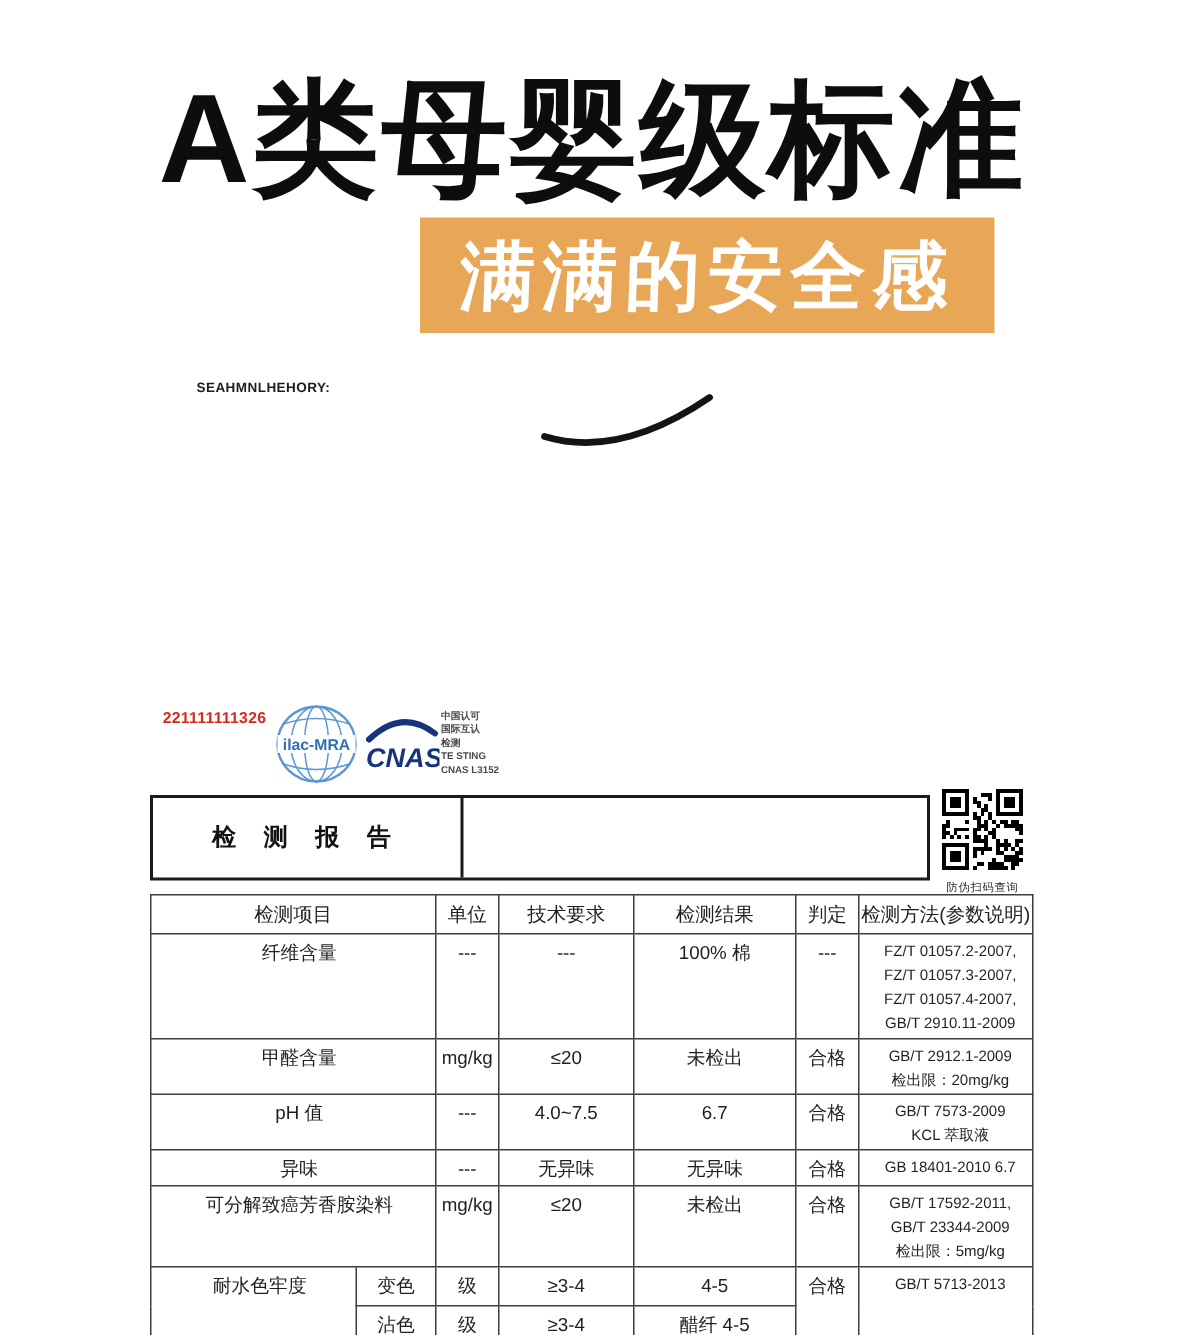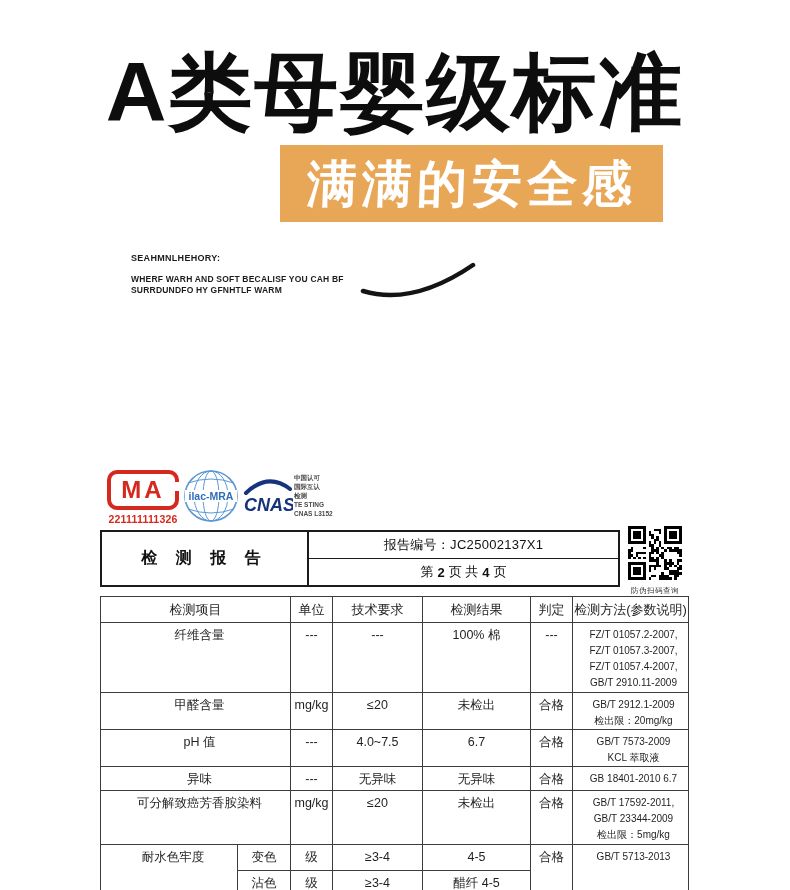--- a/index.html
+++ b/index.html
@@ -86,36 +86,28 @@
 
 <div id="page">
 
   <div class="hero-title">A类母婴级标准</div>
   <div class="hero-banner" style="background: rgb(232, 167, 87);">
     <span class="hero-banner-text">满满的安全感</span>
   </div>
 
   <div class="note-block">
     <div class="note-heading">SEAHMNLHEHORY:</div>
-    <div class="note-lines">
-      <div>WHERF WARH AND SOFT BECALISF YOU CAH BF</div>
-      <div>SURRDUNDFO HY GFNHTLF WARM</div>
-    </div>
   </div>
 
   <svg class="smile-svg" width="122" height="48" viewBox="0 0 122 48">
     <path d="M5,33 Q55,48 115,7" fill="none" stroke="#141414" stroke-width="4.5" stroke-linecap="round"></path>
   </svg>
 
 
   <div class="cma-block">
-    <div class="cma-mark">
-      <span class="cma-mark-text">MA</span>
-      <span class="cma-notch"></span>
-    </div>
     <div class="cma-number">221111111326</div>
   </div>
 
   <div class="ilac-block">
     <svg width="56" height="54" viewBox="0 0 56 54">
       <ellipse cx="28" cy="27" rx="26" ry="25" fill="#fff" stroke="#5b97d4" stroke-width="1.6"></ellipse>
       <ellipse cx="28" cy="27" rx="17" ry="25" fill="none" stroke="#5b97d4" stroke-width="1"></ellipse>
       <ellipse cx="28" cy="27" rx="8" ry="25" fill="none" stroke="#5b97d4" stroke-width="1"></ellipse>
       <path d="M5,14 Q28,6 51,14" fill="none" stroke="#5b97d4" stroke-width="1"></path>
       <path d="M5,40 Q28,48 51,40" fill="none" stroke="#5b97d4" stroke-width="1"></path>
@@ -135,32 +127,20 @@
     <div>中国认可</div>
     <div>国际互认</div>
     <div>检测</div>
     <div>TE STING</div>
     <div>CNAS L3152</div>
   </div>
 
 
   <div class="report-box">
     <div class="report-box-left">检 测 报 告</div>
-    <div class="report-box-right">
-      <div class="report-box-rtop">
-        <span>报告编号：JC25002137X1</span>
-      </div>
-      <div class="report-box-rbottom">
-        <span>第</span>
-          <b>2</b>
-          <span>页 共</span>
-          <b>4</b>
-          <span>页</span>
-      </div>
-    </div>
   </div>
 
   <div class="qr-block">
     <svg id="qr-svg" width="56" height="54" viewBox="0 0 21 21" shape-rendering="crispEdges">
         <rect x="10" y="1" width="1" height="1" fill="#000"></rect>
         <rect x="11" y="1" width="1" height="1" fill="#000"></rect>
         <rect x="12" y="1" width="1" height="1" fill="#000"></rect>
         <rect x="8" y="2" width="1" height="1" fill="#000"></rect>
         <rect x="12" y="2" width="1" height="1" fill="#000"></rect>
         <rect x="8" y="3" width="1" height="1" fill="#000"></rect>

